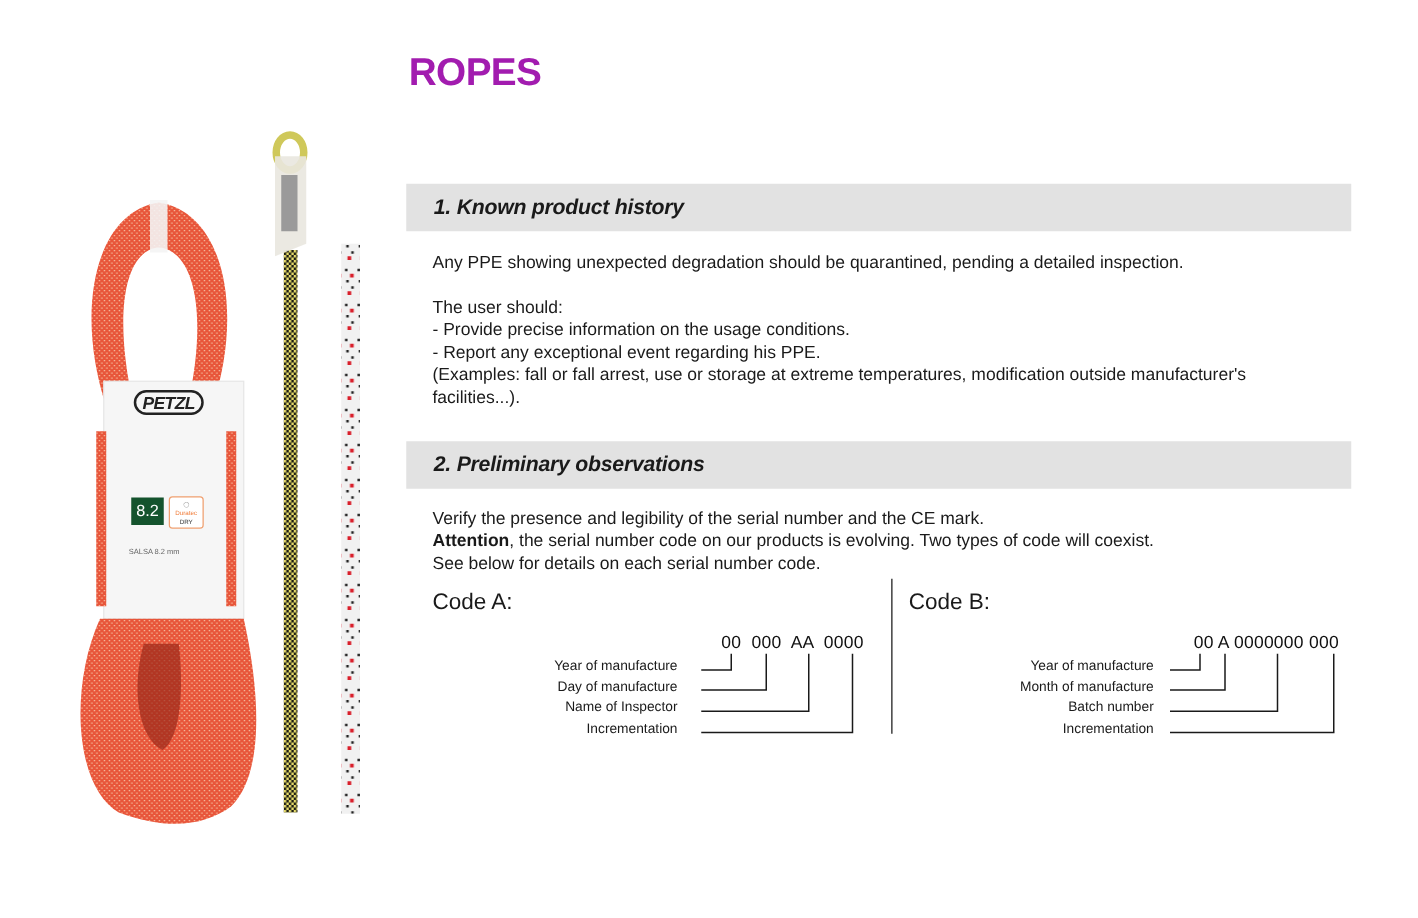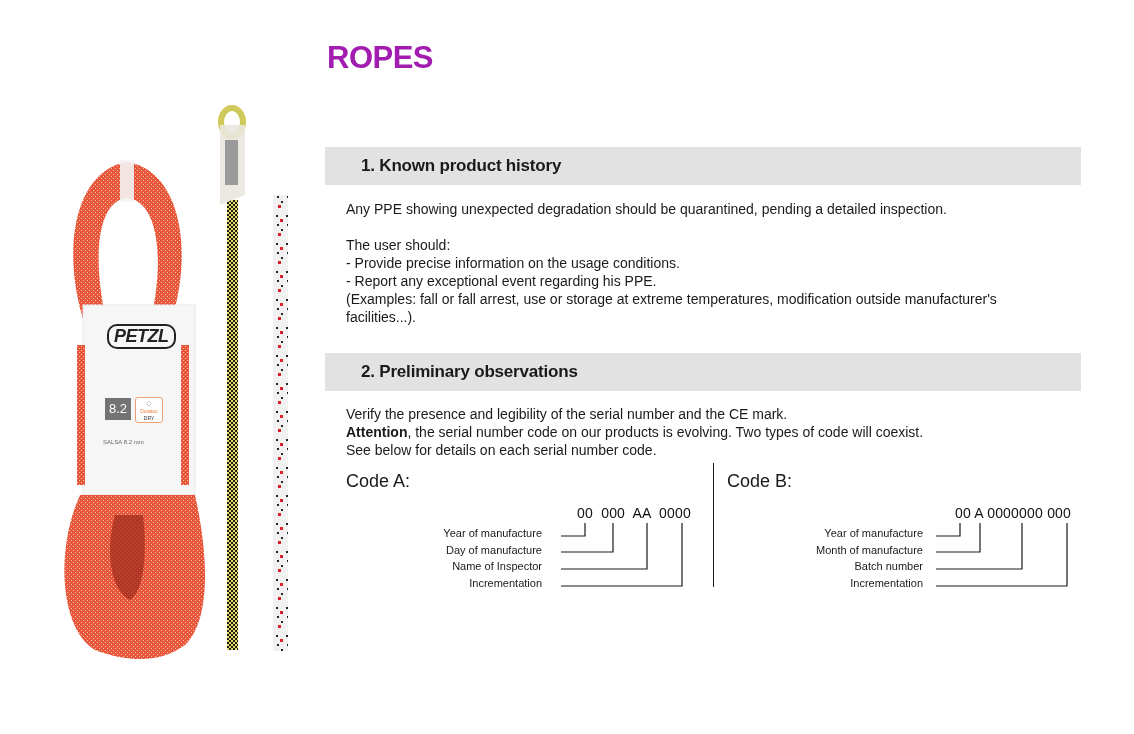--- a/index.html
+++ b/index.html
@@ -3,21 +3,21 @@
 <meta charset="utf-8">
 <style>
   html, body { margin:0; padding:0; background:#ffffff; }
   body { width:1134px; height:734px; position:relative; overflow:hidden;
          font-family:"Liberation Sans", sans-serif; color:#1a1a1a; }
   .abs { position:absolute; }
 
   .page-title { left:327px; top:40px; font-size:31px; font-weight:bold; color:#a21caf; letter-spacing:-0.5px; }
 
   .section-band { left:325px; width:756px; height:38px; background:#e2e2e2; }
-  .section-band span { position:absolute; left:36px; top:9px; font-size:17px; font-weight:bold; color:#1a1a1a; letter-spacing:-0.2px; }
+  .section-band span { position:absolute; left:22px; top:9px; font-size:17px; font-weight:bold; color:#1a1a1a; letter-spacing:-0.2px;font-style:italic; }
 
   .para { left:346px; font-size:14px; line-height:18px; color:#1a1a1a; width:720px; }
   .para b { font-weight:bold; }
 
   .code-label { font-size:18px; color:#1a1a1a; }
   .code-value { font-size:14px; font-weight:normal; color:#111; white-space:pre; letter-spacing:0.2px; }
   .field-label { font-size:11px; color:#1a1a1a; text-align:right; width:200px; line-height:16.5px; }
 
   .divider-v { left:713px; top:463px; width:1px; height:124px; background:#1a1a1a; }
 
@@ -62,22 +62,22 @@
     <path d="M60 415 C 50 450, 55 490, 75 500 C 90 490, 92 450, 88 415 Z" fill="#9b2a1a" opacity="0.7"></path>
 
     <rect x="172" y="100" width="11" height="450" fill="url(#yellowTex)"></rect>
     <ellipse cx="177" cy="22" rx="11" ry="14" fill="none" stroke="#cfc85a" stroke-width="6"></ellipse>
     <path d="M165 25 L 165 105 L 190 95 L 190 25 Z" fill="#e9e7df" opacity="0.9"></path>
     <rect x="170" y="40" width="13" height="45" fill="#9a9a9a"></rect>
 
     <rect x="218" y="95" width="15" height="456" fill="url(#whiteTex)"></rect>
   </svg>
   
-  <div class="abs" style="left:52px; top:224px; font-size:18px; font-weight:bold; color:#222; border:2px solid #222; border-radius:10px; padding:0 5px; letter-spacing:-0.5px; font-style:italic;">PETZL</div>
-  <div class="abs" style="left:50px; top:298px; width:26px; height:22px; background:#737373; color:#fff; font-size:13px; line-height:22px; text-align:center;">8.2</div>
+  <div class="abs" style="left:52px; top:212px; font-size:14px; font-weight:bold; color:#222; border:2px solid #222; border-radius:10px; padding:0 5px; letter-spacing:-0.5px; font-style:italic;">PETZL</div>
+  <div class="abs" style="left:50px; top:298px; width:26px; height:22px; background:#14532d; color:#fff; font-size:13px; line-height:22px; text-align:center;">8.2</div>
   <div class="abs" style="left:80px; top:297px; width:26px; height:24px; border:1px solid #f0a070; border-radius:3px; font-size:5px; text-align:center; line-height:7px; color:#333; background:#fff;">
     <div style="font-size:9px; line-height:10px; font-weight:bold;">◌</div>
     <div style="color:#f07a36;">Duratec</div>
     <div>DRY</div>
   </div>
   <div class="abs" style="left:48px; top:339px; font-size:6px; color:#666;">SALSA 8.2 mm</div>
 </div>
 
 <div class="abs section-band" style="top:147px;">
   <span>1. Known product history</span>

